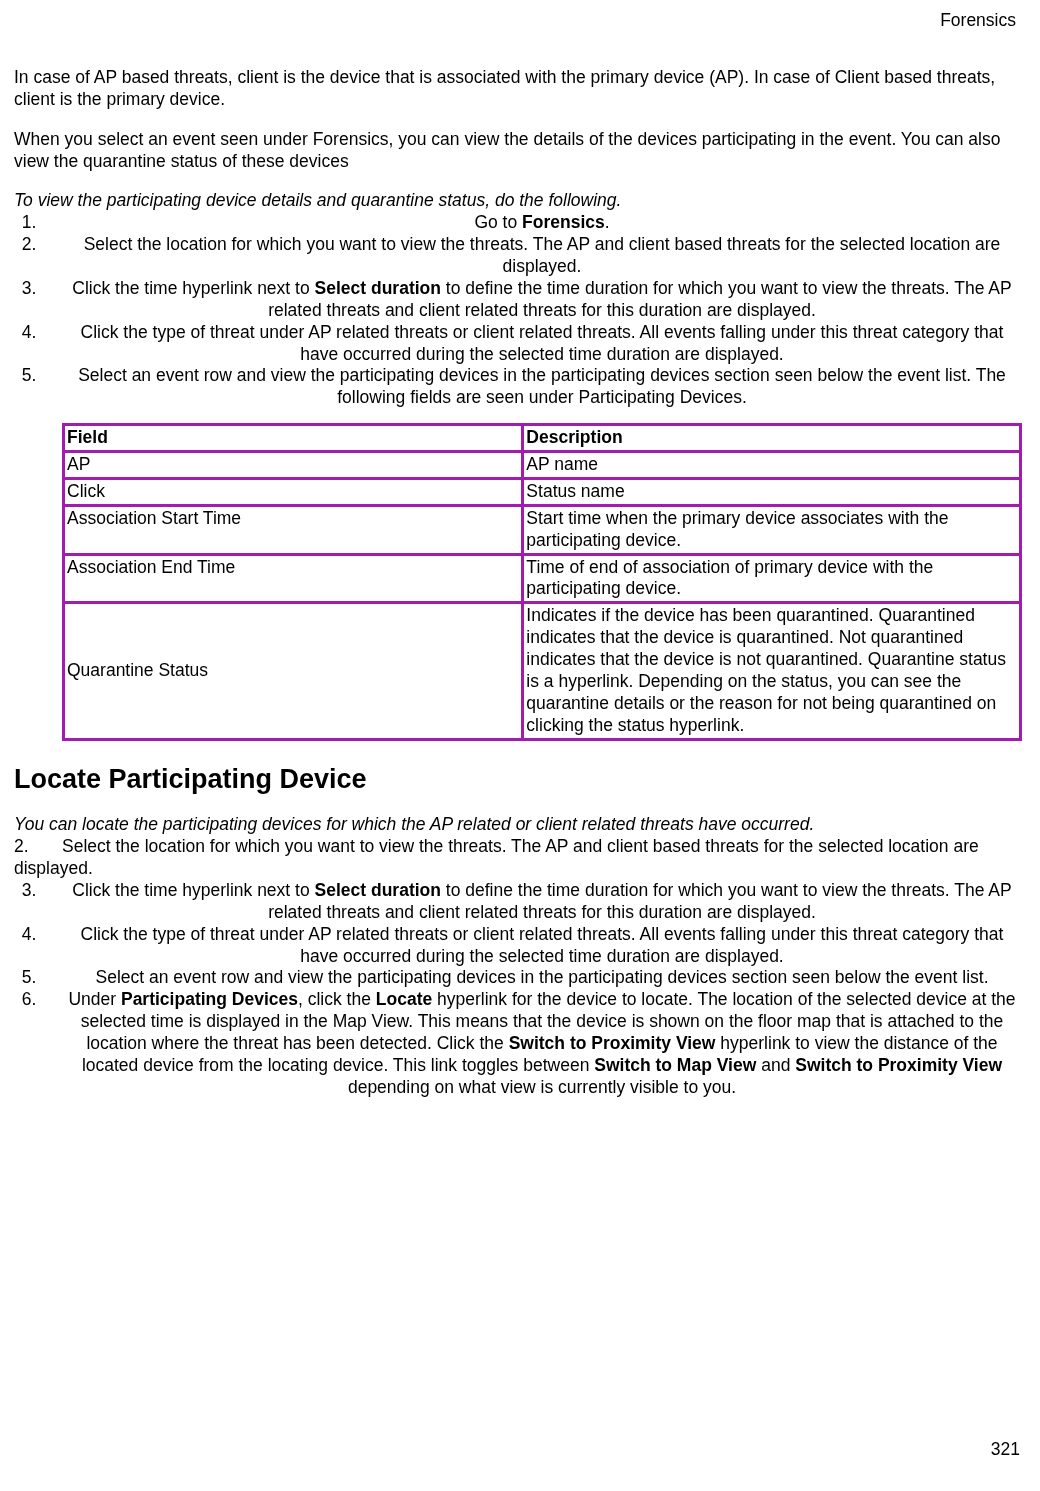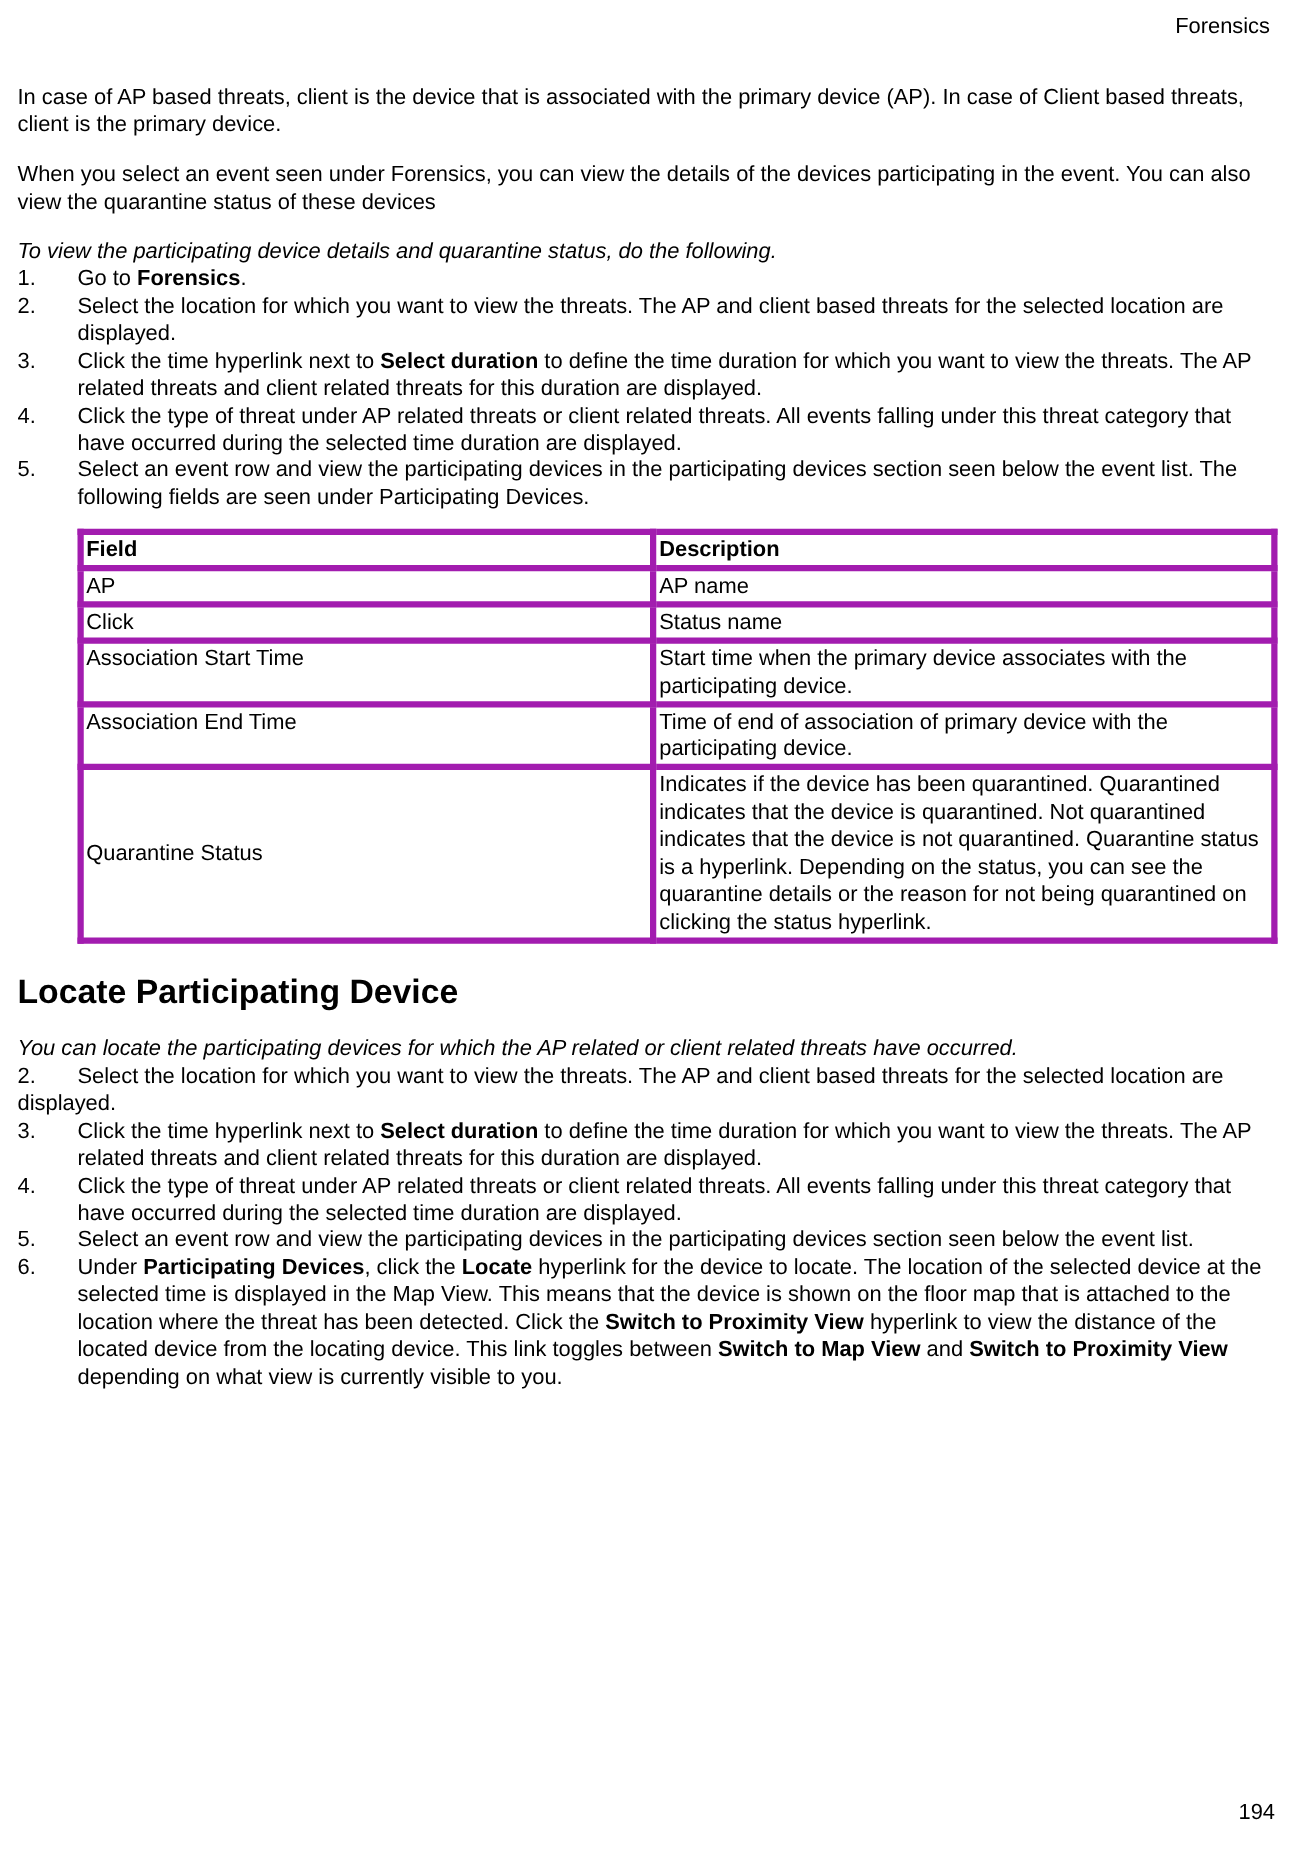--- a/index.html
+++ b/index.html
@@ -33,38 +33,39 @@
       margin: 0 0 10px 0;
       padding-left: 0;
       list-style: none;
       counter-reset: item;
     }
     ol > li {
       counter-increment: item;
       position: relative;
       padding-left: 48px;
       margin-bottom: 0px;
+      text-align: center;
     }
     ol > li::before {
       content: counter(item) ".";
       position: absolute;
       left: 0;
       top: 0;
       width: 30px;
     }
     b { font-weight: bold; }
     table {
       border-collapse: collapse;
       margin-top: 14px;
       margin-left: 48px;
       width: calc(100% - 48px);
       margin-bottom: 22px;
     }
     th, td {
-      border: 5px solid #a21caf;
+      border: 3px solid #a21caf;
       text-align: left;
       vertical-align: top;
       padding: 1px 4px 1px 2px;
       font-size: 17.5px;
       font-weight: normal;
       margin-left: 13px;
     }
     th {
       font-weight: bold;
     }
@@ -145,13 +146,13 @@
 
   <ol start="3" style="counter-reset: item 2;">
     <li><span>Click the time hyperlink next to </span><b>Select duration</b><span> to define the time duration for which you want to view the threats. The AP related threats and client related threats for this duration are displayed.</span></li>
     <li>Click the type of threat under AP related threats or client related threats. All events falling under this threat category that have occurred during the selected time duration are displayed.</li>
     <li>Select an event row and view the participating devices in the participating devices section seen below the event list.</li>
     <li><span>Under </span><b>Participating Devices</b><span>, click the </span><b>Locate</b><span> hyperlink for the device to locate. The location of the selected device at the selected time is displayed in the Map View. This means that the device is shown on the floor map that is attached to the location where the threat has been detected. Click the </span><b>Switch to Proximity View</b><span> hyperlink to view the distance of the located device from the locating device. This link toggles between </span><b>Switch to Map View</b><span> and </span><b>Switch to Proximity View</b><span> depending on what view is currently visible to you.</span></li>
   </ol>
 
 </div>
 
-<div class="footer-pn">194</div>
+<div class="footer-pn">321</div>
 
 </body></html>

